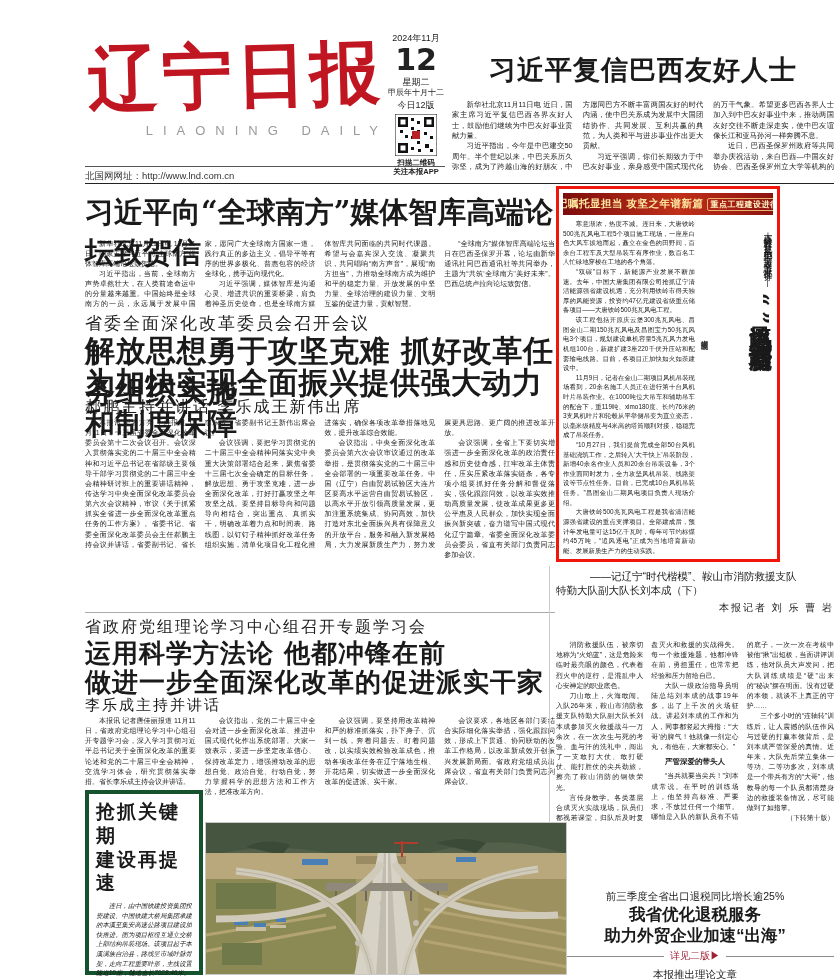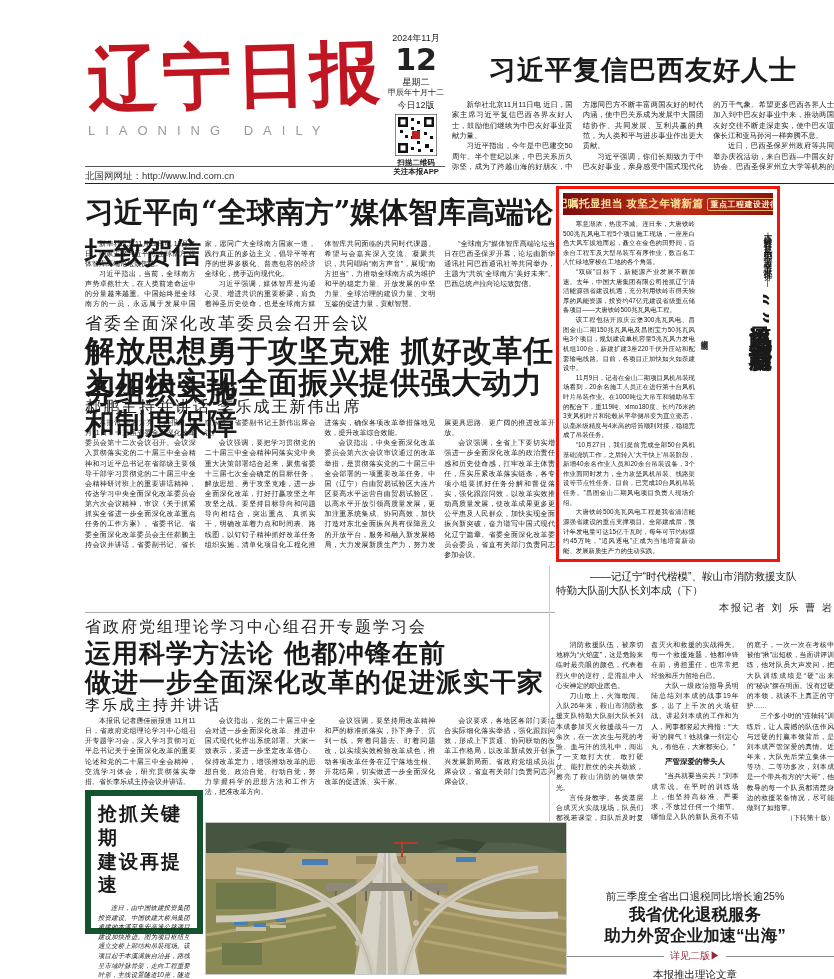--- a/index.html
+++ b/index.html
@@ -8,21 +8,21 @@
   .abs{position:absolute;}
   .serif{font-family:"DejaVu Serif","Liberation Serif",serif;}
   .center{text-align:left;}
   .jc{text-align:justify;}
   p{margin:0;text-indent:2em;}
   .body-sm p{text-indent:2em;}
   
   .brand{left:88px;top:30px;width:296px;height:128px;}
   .brand-title{font-size:70px;font-weight:bold;color:#c01622;letter-spacing:4px;line-height:1.3;
                font-family:"DejaVu Serif","Liberation Serif",serif;transform:rotate(-1.5deg);white-space:nowrap;}
-  .brand-en{margin-top:2px;font-size:13px;letter-spacing:10px;color:#9a9a9a;text-align:left;width:300px;}
+  .brand-en{margin-top:2px;font-size:13px;letter-spacing:10px;color:#9a9a9a;text-align:right;width:300px;}
   .dateblock{left:386px;top:32px;width:60px;font-size:9px;line-height:1.35;text-align:center;color:#222;}
   .dateblock .big-day{font-size:30px;font-weight:bold;line-height:1.05;font-family:"DejaVu Sans",sans-serif;}
   .dateblock .qr{margin:3px auto 2px auto;display:block;}
   .dateblock .qr-cap{font-size:7.5px;font-weight:bold;line-height:1.3;}
   .urlline{left:85px;top:166px;width:360px;border-top:1px solid #555;padding-top:3px;
            font-size:9.5px;text-align:left;color:#333;}
   
   .topstory{left:452px;top:52px;width:382px;}
   .topstory h1{margin:0;font-size:27px;letter-spacing:1px;text-align:center;font-weight:bold;}
   .topstory .cols{margin-top:12px;height:78px;overflow:hidden;column-count:3;column-gap:10px;
@@ -71,21 +71,21 @@
   .hero-body .subhead{font-weight:bold;text-indent:0;text-align:center;margin:4px 0;font-size:7.5px;}
   .hero-body .jump{text-align:right;text-indent:0;}
   
   .promos{left:556px;top:890px;width:278px;}
   .promo .k{font-size:10.5px;text-align:center;color:#222;}
   .promo .h{font-size:16.5px;font-weight:bold;text-align:center;line-height:1.25;}
   .see{display:flex;align-items:center;margin:4px 0 5px 0;}
   .see:before,.see:after{content:"";flex:1;border-top:1px solid #8c8c8c;}
   .see span{color:#9e2235;font-size:10px;padding:0 6px;}
   
-  .photobox{left:85px;top:790px;width:118px;height:144px;border:6px solid #14532d;box-sizing:border-box;
+  .photobox{left:85px;top:790px;width:118px;height:185px;border:4px solid #14532d;box-sizing:border-box;
             padding:6px 7px;}
   .photobox .t{font-size:19px;font-weight:bold;letter-spacing:2px;line-height:1.25;}
   .photobox .b{margin-top:6px;font-size:6.4px;line-height:1.5;text-align:justify;font-style:italic;
                height:118px;overflow:hidden;}
   .photo{left:205px;top:822px;width:362px;height:153px;overflow:hidden;border:1px solid #c9c9c9;box-sizing:border-box;}
 </style>
 </head>
 <body>
 
 <div class="page">

